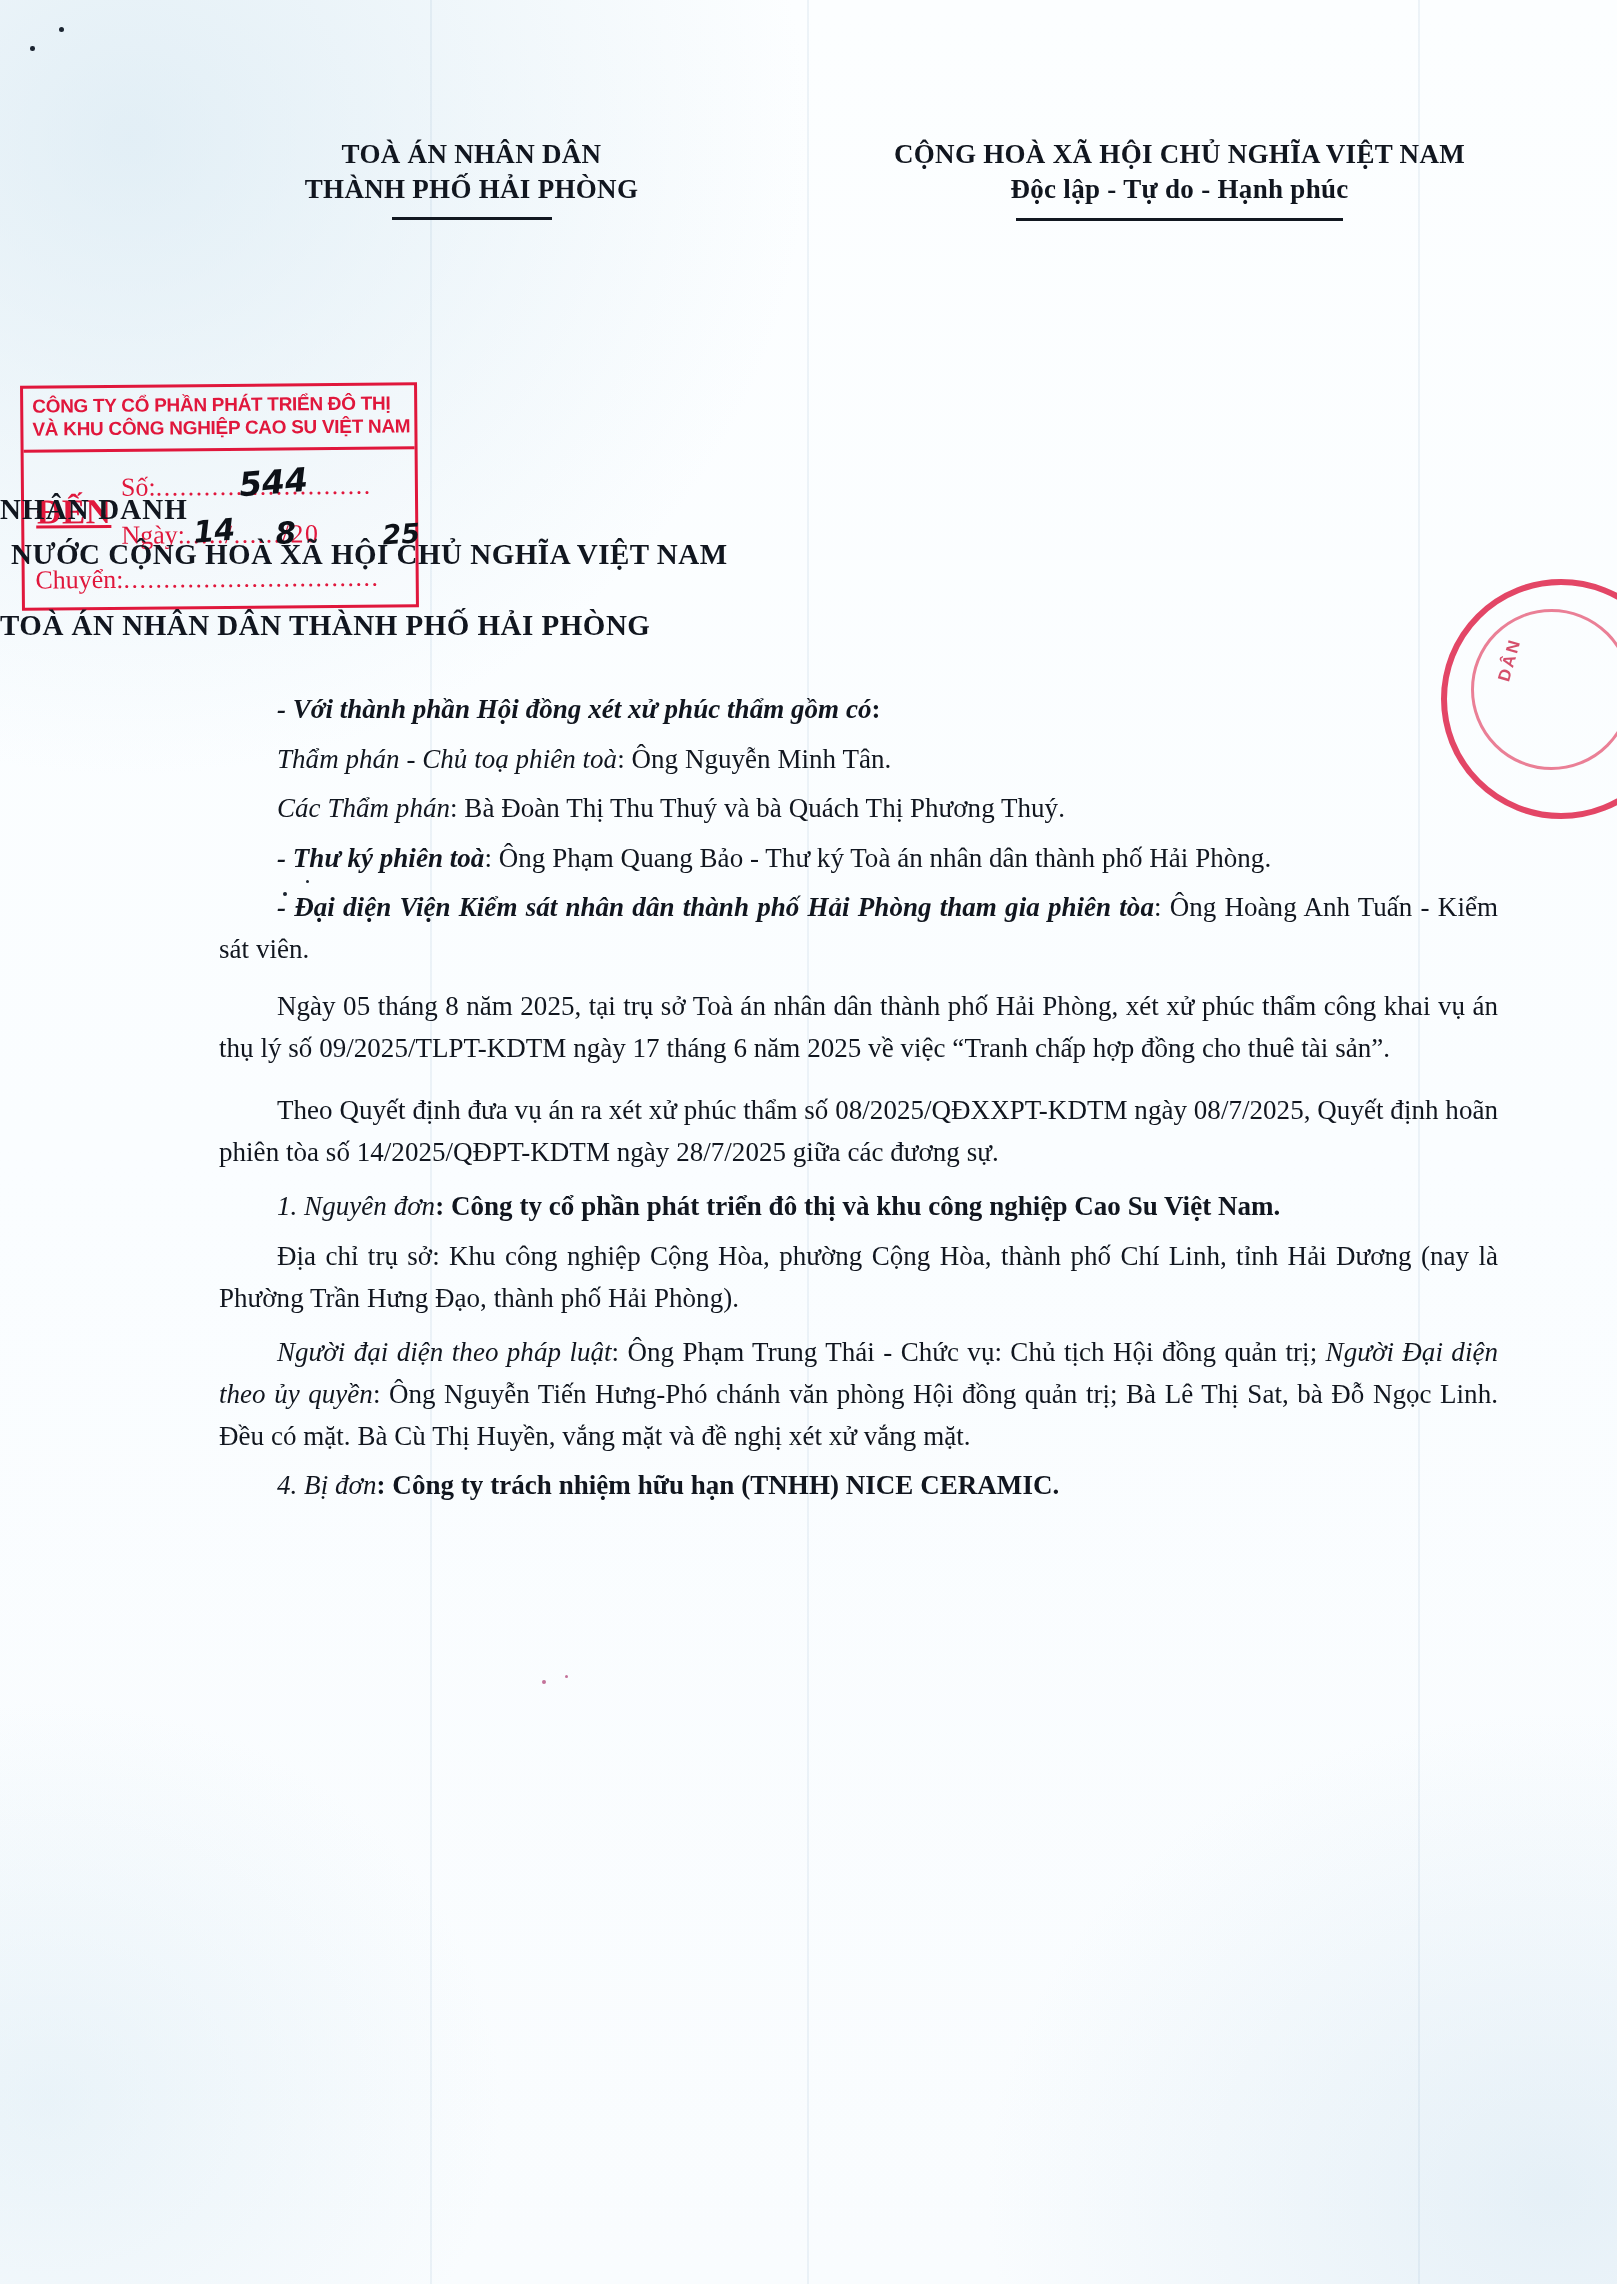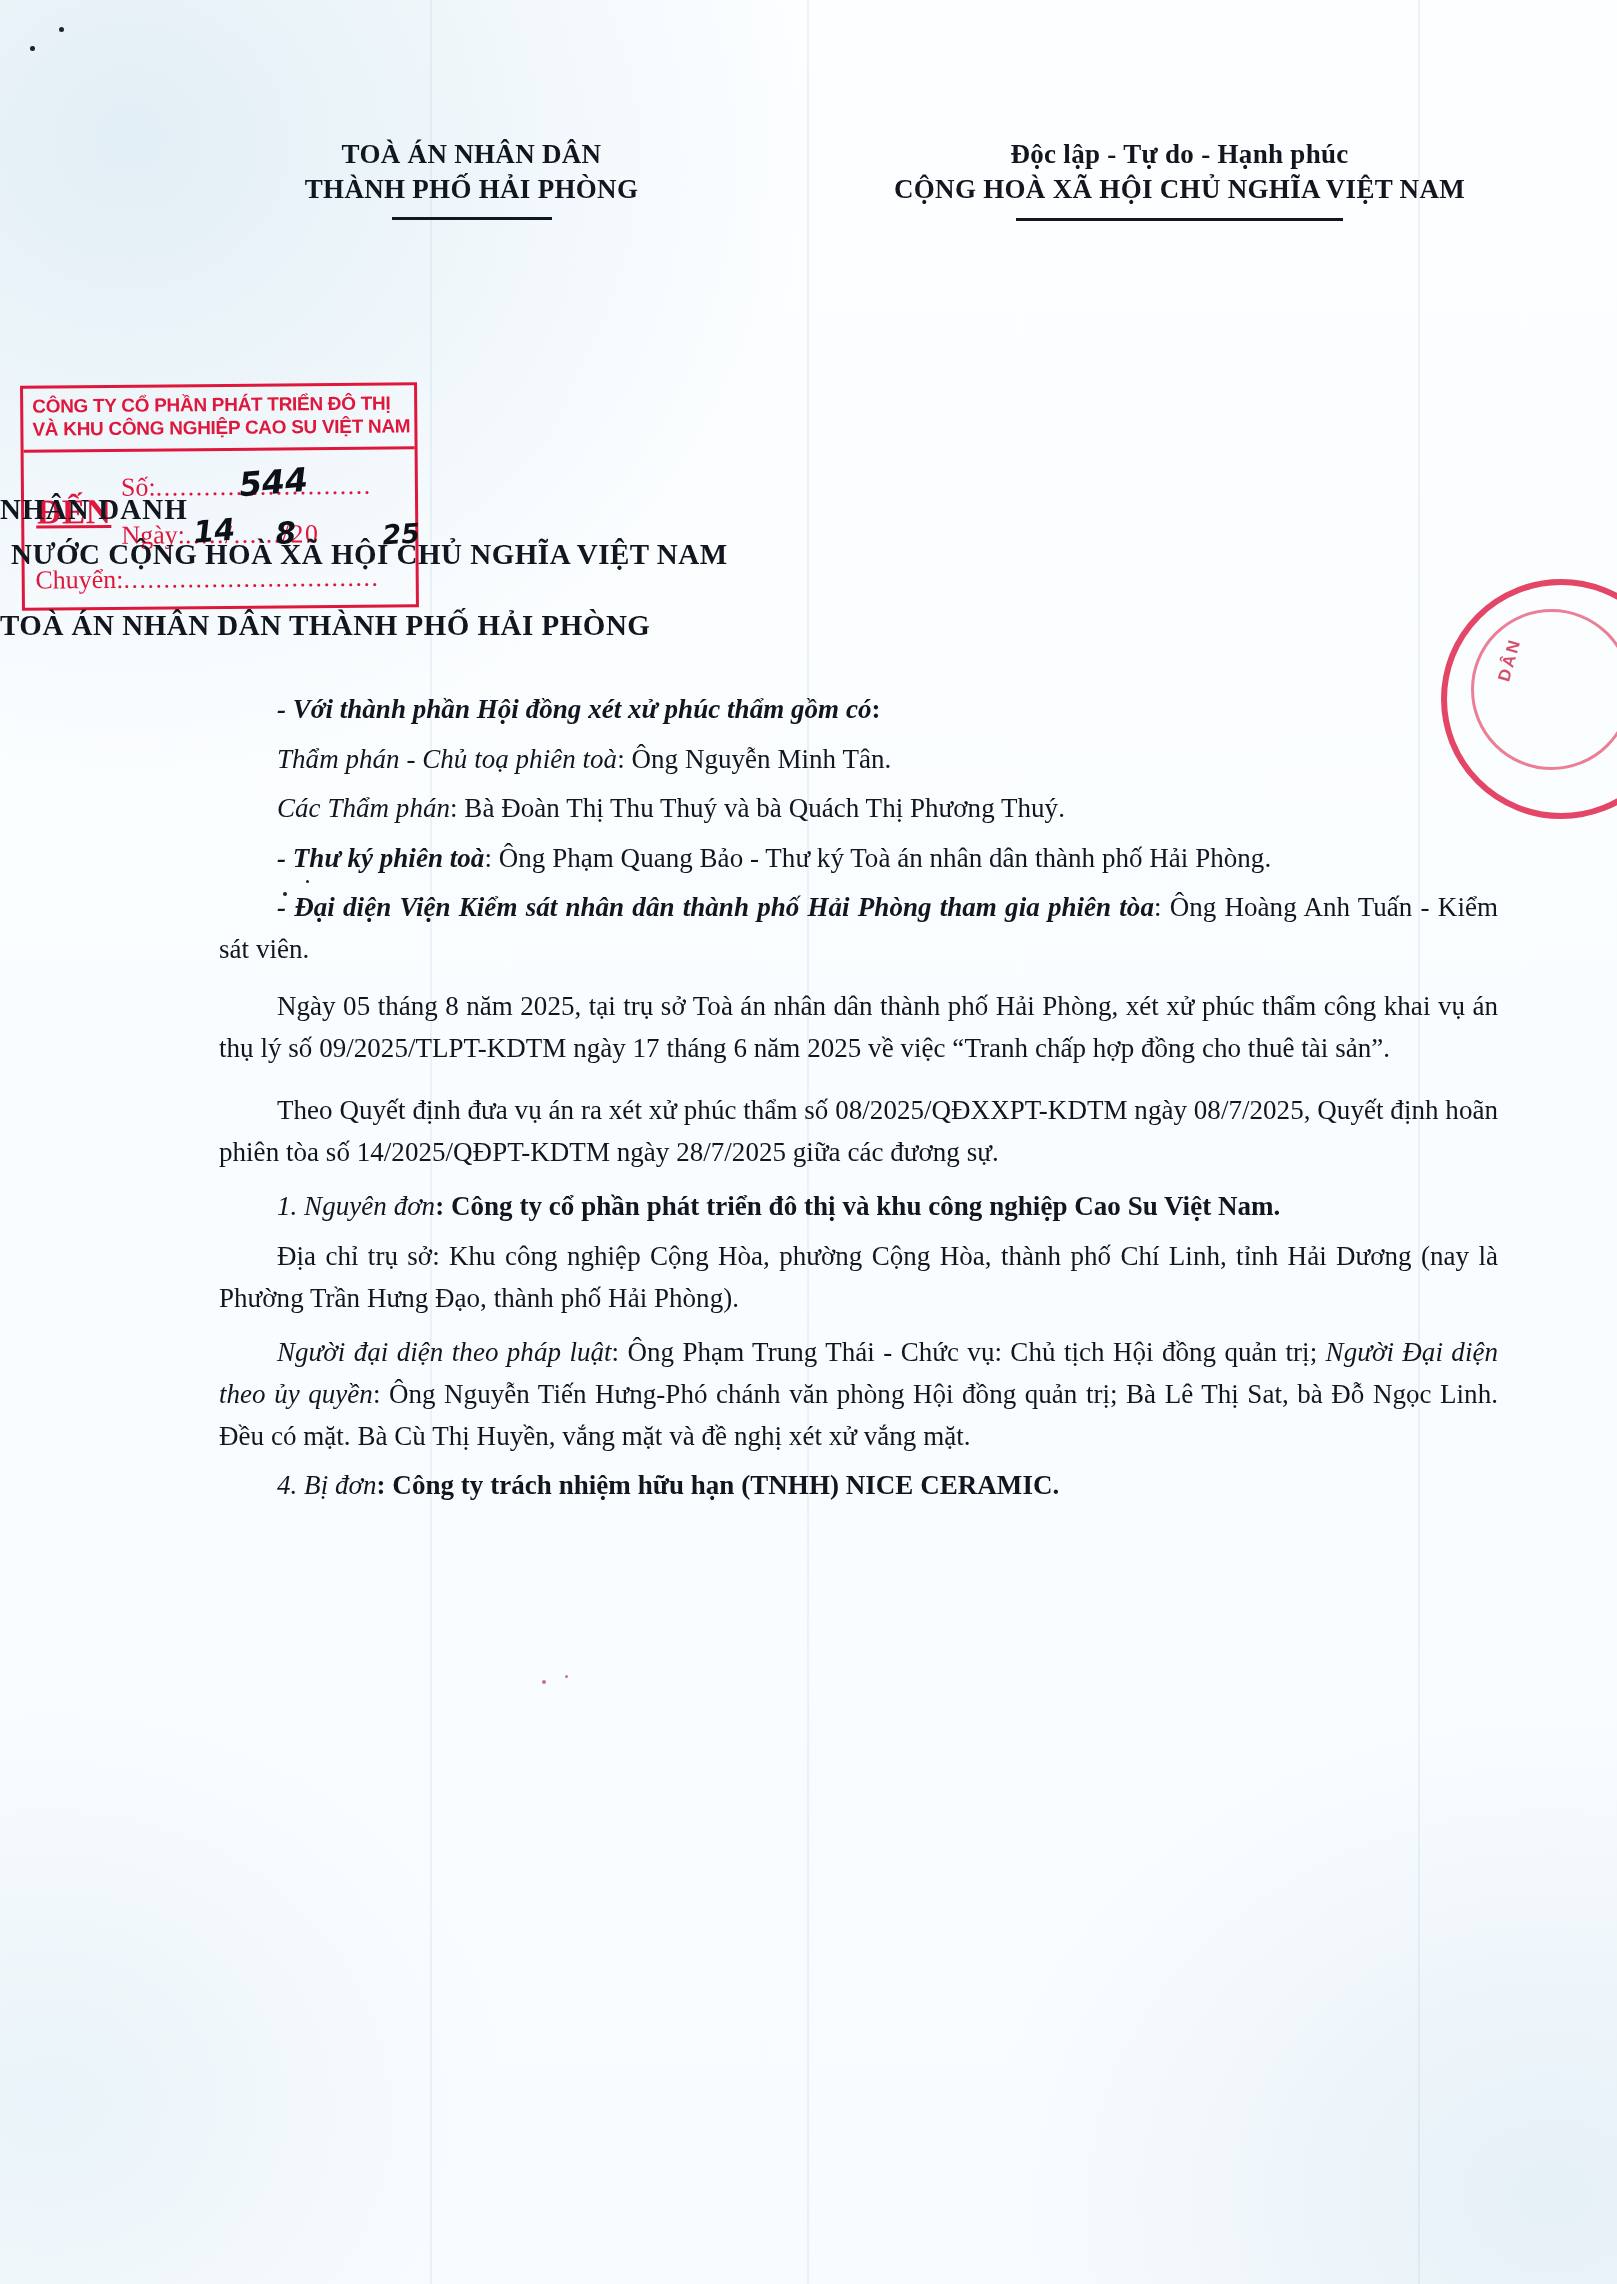--- a/index.html
+++ b/index.html
@@ -244,22 +244,22 @@
   <div class="speck" style="left:542px;top:1680px;width:3.8px;height:3.8px;background:#c3739a;"></div>
   <div class="speck" style="left:565px;top:1675px;width:3px;height:3px;background:#c3739a;"></div>
 
   <div class="hdr">
     <div class="hdr-left">
       <div class="org-line">TOÀ ÁN NHÂN DÂN</div>
       <div class="org-line">THÀNH PHỐ HẢI PHÒNG</div>
       <div class="rule-short"></div>
     </div>
     <div class="hdr-right">
+      <div class="org-line">CỘNG HOÀ XÃ HỘI CHỦ NGHĨA VIỆT NAM</div>
       <div class="org-line">Độc lập - Tự do - Hạnh phúc</div>
-      <div class="org-line">CỘNG HOÀ XÃ HỘI CHỦ NGHĨA VIỆT NAM</div>
       <div class="rule-long"></div>
     </div>
   </div>
 
   <div class="stamp">
     <div class="stamp-top">
       <div>CÔNG TY CỔ PHẦN PHÁT TRIỂN ĐÔ THỊ</div>
       <div>VÀ KHU CÔNG NGHIỆP CAO SU VIỆT NAM</div>
     </div>
     <div class="stamp-body">

